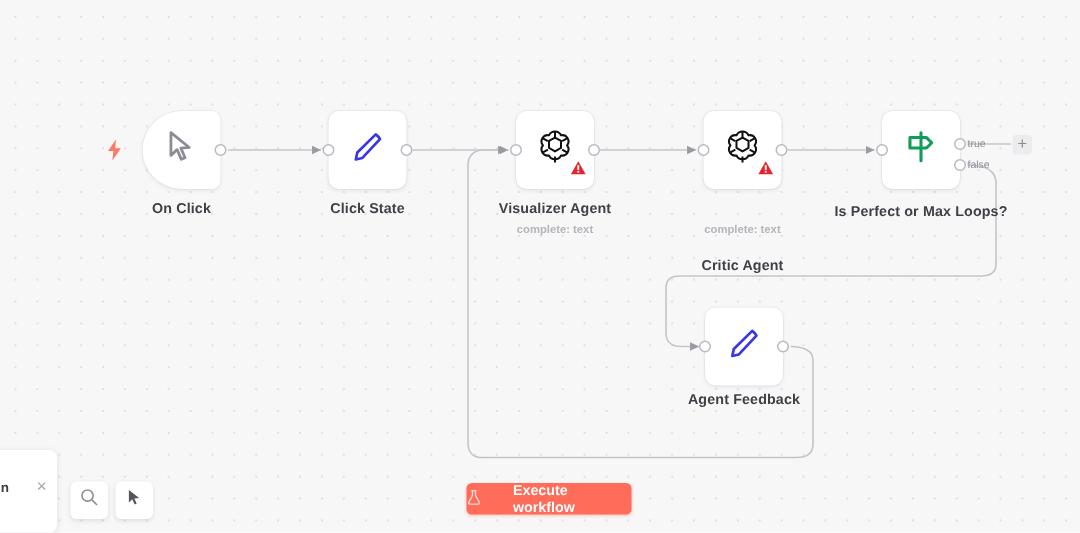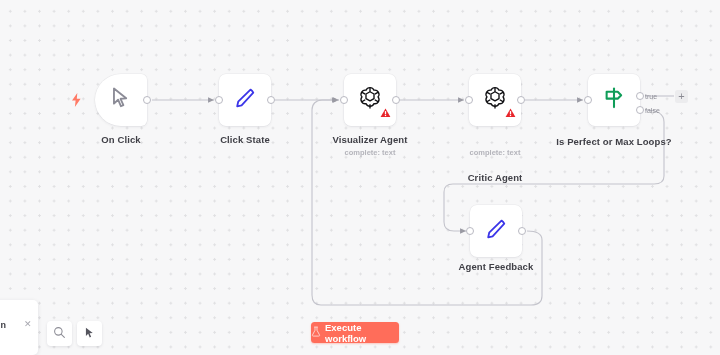--- a/index.html
+++ b/index.html
@@ -68,27 +68,27 @@
     text-align: center;
     font-family: "Liberation Sans", sans-serif;
   }
   .warn-tri { position: absolute; right: 5px; bottom: 4px; }
 
   .bolt { position: absolute; }
 
   #exec-btn {
     position: absolute;
     left: 311px; top: 322px;
-    width: 88px; height: 21px;
+    width: 110px; height: 21px;
     background: #ff6d5a;
     border-radius: 3.5px;
     color: #fff;
     font-size: 9.5px; font-weight: 600;
     display: flex; align-items: center; justify-content: center;
-    gap: 4px;
+    gap: 21px;
     box-shadow: 0 1px 2px rgba(255,109,90,.35);
     cursor: pointer;
   }
   #left-panel {
     position: absolute;
     left: -62px; top: 300px;
     width: 100px; height: 55px;
     background: #fff;
     border-radius: 5px;
     box-shadow: 0 1px 4px rgba(20,20,40,.10);

